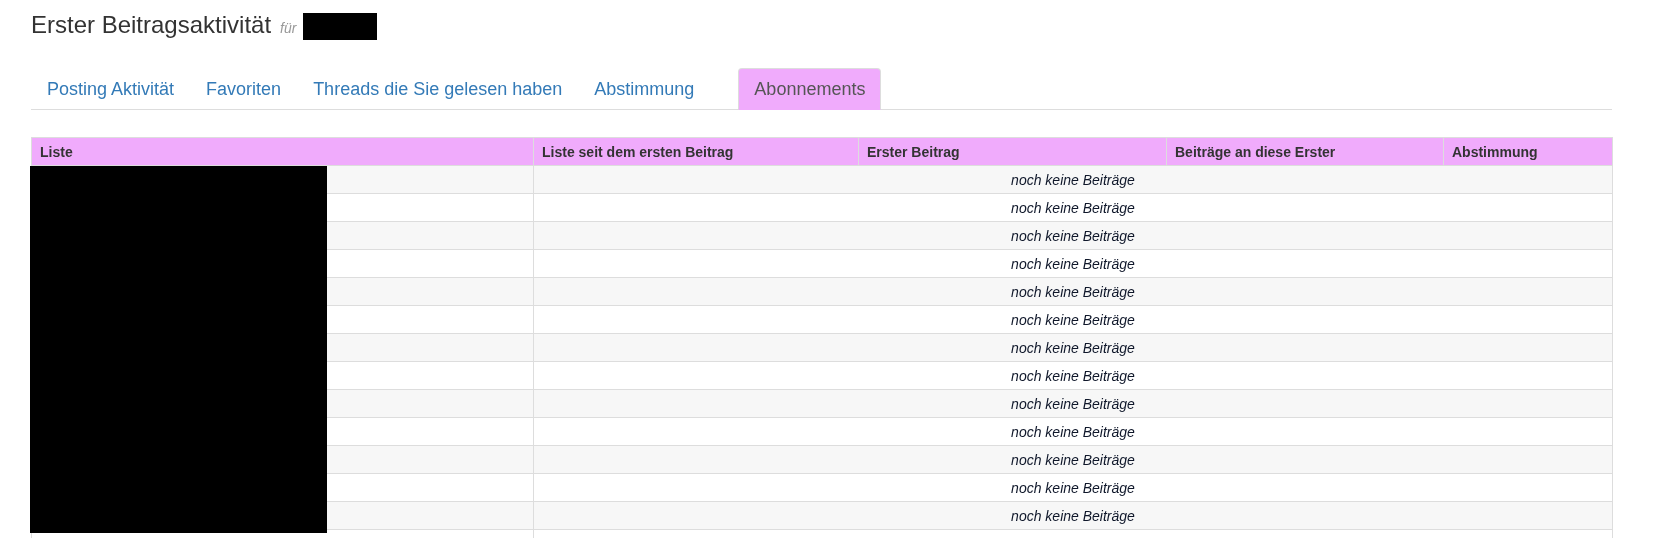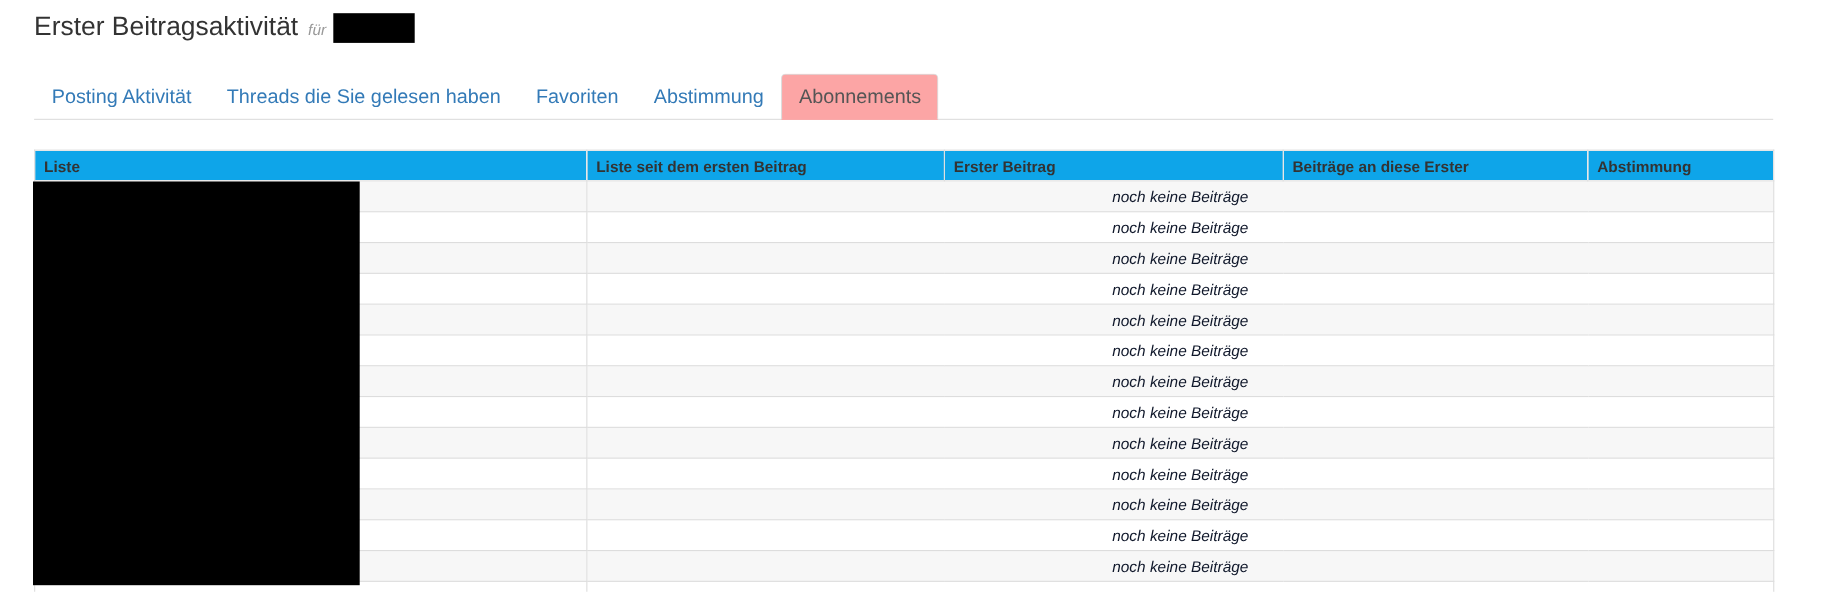--- a/index.html
+++ b/index.html
@@ -52,23 +52,24 @@
     font-size: 18px;
     line-height: 20px;
     color: #337ab7;
     text-decoration: none;
     border: 1px solid transparent;
     border-radius: 4px 4px 0 0;
     cursor: pointer;
   }
   ul.nav-tabs li.active a {
     color: #555;
-    background: #fca5a5;
+    background: #f0abfc;
     border-color: #ddd #ddd transparent #ddd;
     cursor: default;
+    margin-left: 28px;
   }
   
   .table-wrap {
     position: relative;
     margin-top: 27px;
   }
   table.list-table {
     width: 100%;
     border-collapse: collapse;
     table-layout: fixed;
@@ -79,21 +80,21 @@
     padding: 4px 8px;
     font-size: 14px;
     line-height: 18px;
     overflow: hidden;
     white-space: nowrap;
   }
   .list-table th {
     text-align: left;
     font-weight: bold;
     color: #333;
-    background: #0ea5e9;
+    background: #f0abfc;
   }
   .list-table td.posts {
     text-align: center;
     font-style: italic;
     color: #0f172a;
   }
   .list-table tbody tr:nth-child(odd) td { background: #f7f7f7; }
   .list-table tbody tr:nth-child(even) td { background: #ffffff; }
   
   .column-redaction {
@@ -111,24 +112,24 @@
 
 <div class="container">
 
   <h1 class="page-title"><span>Erster Beitragsaktivität</span><span class="title-for">für</span><span class="title-redaction"></span></h1>
 
   <ul class="nav-tabs">
     <li>
         <a>Posting Aktivität</a>
       </li>
     <li>
+        <a>Favoriten</a>
+      </li>
+    <li>
         <a>Threads die Sie gelesen haben</a>
-      </li>
-    <li>
-        <a>Favoriten</a>
       </li>
     <li>
         <a>Abstimmung</a>
       </li>
     <li class="active">
         <a>Abonnements</a>
       </li>
   </ul>
 
   <div class="table-wrap">

